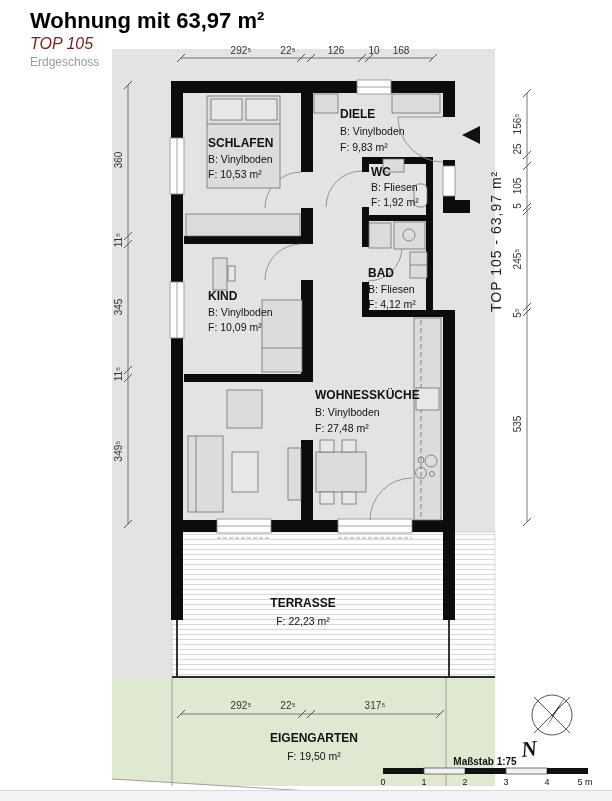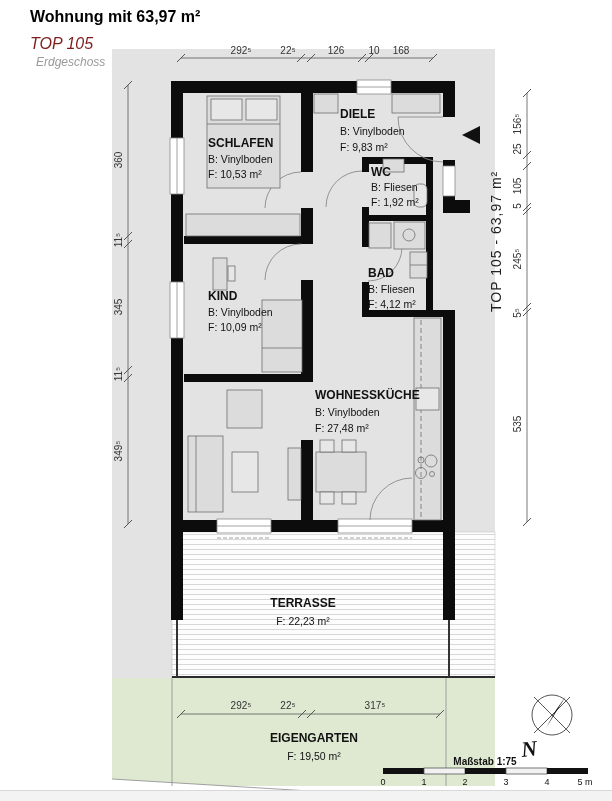--- a/index.html
+++ b/index.html
@@ -1,20 +1,20 @@
 <!DOCTYPE html>
 <html><head>
 <meta charset="utf-8">
 <style>
   html,body{margin:0;padding:0;background:#fff;}
   .page{position:relative;width:612px;height:801px;background:#fff;overflow:hidden;
         font-family:"Liberation Sans","DejaVu Sans",sans-serif;}
-  .hdr-title{position:absolute;left:30px;top:8px;font-size:16px;font-weight:bold;color:#000;}
+  .hdr-title{position:absolute;left:30px;top:8px;font-size:22px;font-weight:bold;color:#000;}
   .hdr-unit{position:absolute;left:30px;top:35px;font-size:16px;font-style:italic;color:#7f1d1d;}
-  .hdr-floor{position:absolute;left:36px;top:55px;font-size:12px;font-style:italic;color:#9a9a9a;}
+  .hdr-floor{position:absolute;left:30px;top:55px;font-size:12px;color:#9a9a9a;}
   svg{position:absolute;left:0;top:0;}
   .footer-strip{position:absolute;left:0;top:790px;width:612px;height:11px;
         background:#f3f3f3;border-top:1px solid #d8d8d8;}
   .wall{fill:#0c0c0c;}
   .blockwall{fill:#0c0c0c;}
   .win{fill:#ffffff;stroke:#8a8a8a;stroke-width:0.8;}
   .winline{stroke:#8a8a8a;stroke-width:0.8;}
   .arc{fill:none;stroke:#8a8a8a;stroke-width:0.9;}
   .furn{fill:#dcdcdc;stroke:#6e6e6e;stroke-width:0.8;}
   .furn2{fill:#e7e7e7;stroke:#6e6e6e;stroke-width:0.8;}

